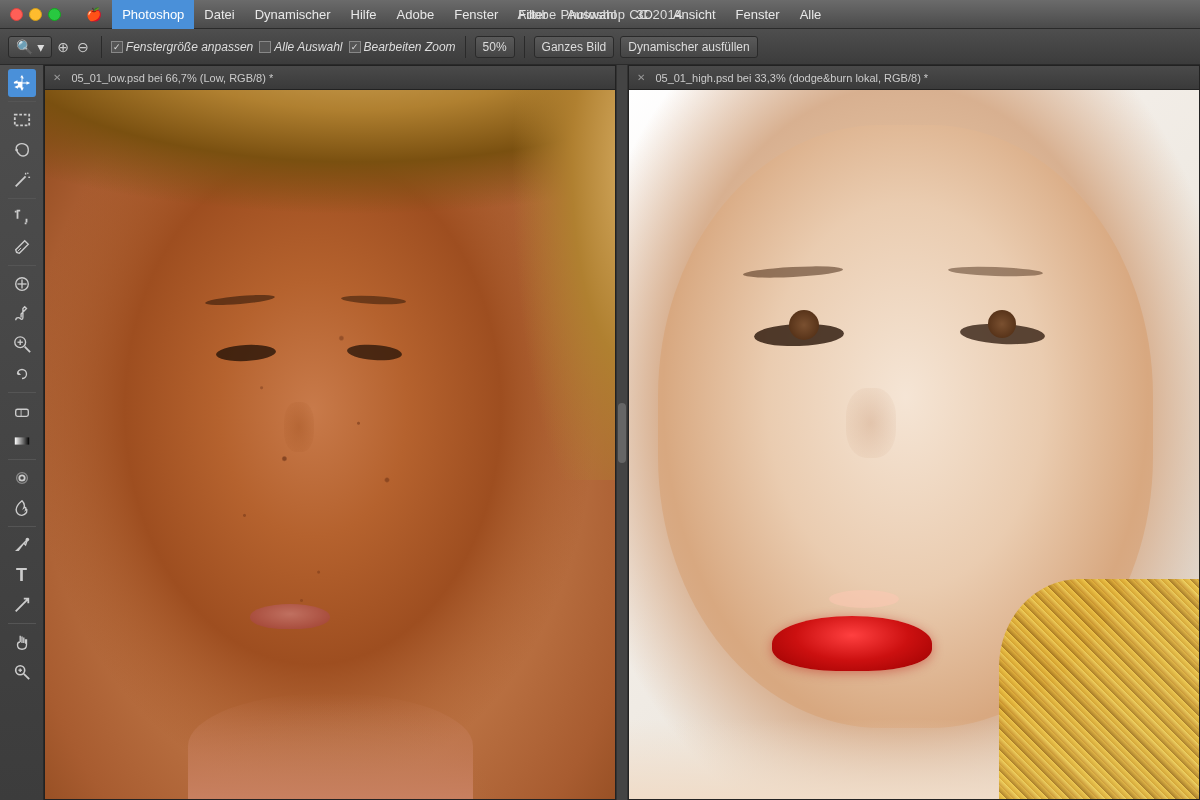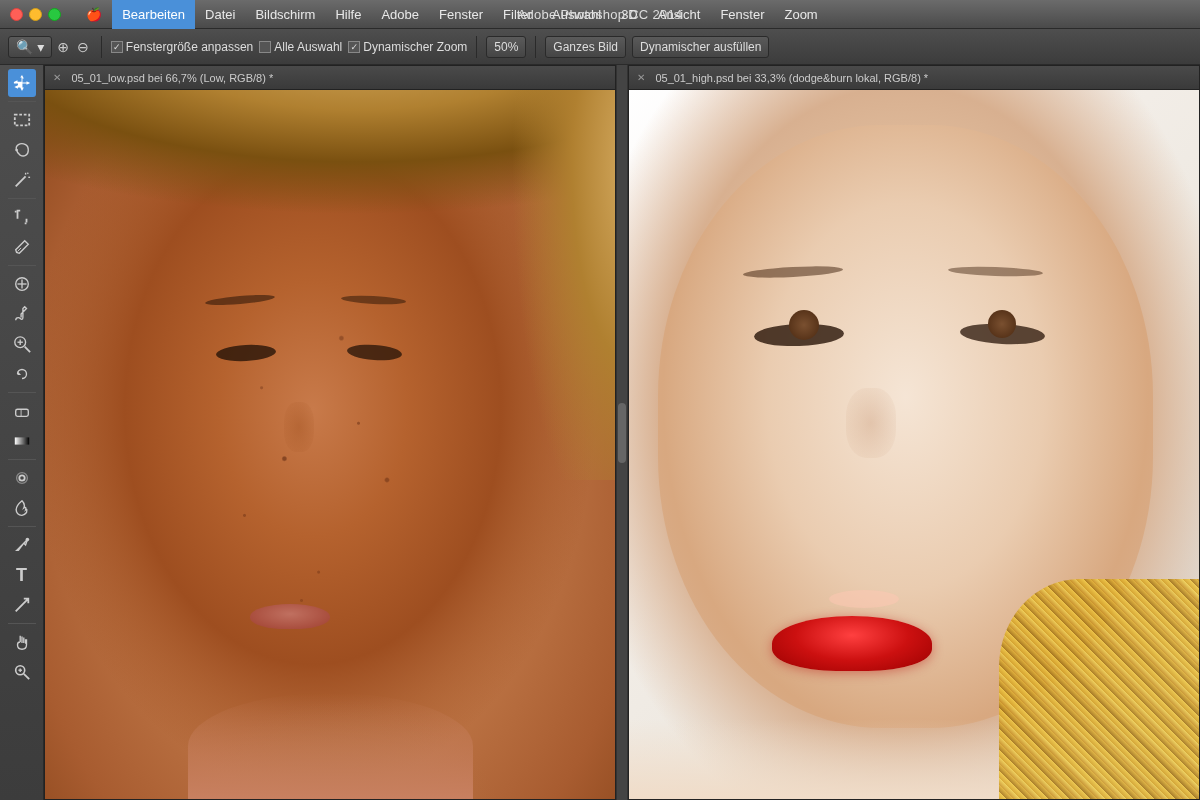--- a/index.html
+++ b/index.html
@@ -53,21 +53,21 @@
       color: #ddd; font-size: 12px;
       padding: 2px 7px; height: 22px;
       display: flex; align-items: center;
       cursor: pointer; white-space: nowrap;
     }
     .tb-separator { width: 1px; height: 22px; background: #2a2a2a; margin: 0 3px; }
     .tb-zoom-icon { color: #ccc; font-size: 14px; cursor: pointer; padding: 0 3px; }
     .tb-checkbox-group { display: flex; align-items: center; gap: 3px; color: #ddd; font-size: 12px; }
     .tb-checkbox { width: 12px; height: 12px; border: 1px solid #888; background: #555; display: flex; align-items: center; justify-content: center; }
     .tb-checkbox.checked::after { content: '✓'; font-size: 9px; color: #ddd; }
-    .tb-label { color: #ddd; font-size: 12px; white-space: nowrap; }
+    .tb-label { color: #ddd; font-size: 12px; white-space: nowrap; font-style: italic; }
 
     
     #main {
       display: flex; width: 100%; height: calc(800px - 65px);
     }
 
     
     #tools {
       width: 44px; min-width: 44px;
       background: linear-gradient(to bottom, #4e4e4e, #3c3c3c);
@@ -185,32 +185,32 @@
 <body>
 
 <div id="titlebar">
   <div class="traffic-lights">
     <div class="tl-close"></div>
     <div class="tl-min"></div>
     <div class="tl-max"></div>
   </div>
   <div class="menu-bar">
     <div class="menu-item">🍎</div>
-    <div class="menu-item active">Bearbeiten</div>
+    <div class="menu-item active">Photoshop</div>
     <div class="menu-item">Datei</div>
-    <div class="menu-item">Bildschirm</div>
+    <div class="menu-item">Dynamischer</div>
     <div class="menu-item">Hilfe</div>
     <div class="menu-item">Adobe</div>
     <div class="menu-item">Fenster</div>
     <div class="menu-item">Filter</div>
     <div class="menu-item">Auswahl</div>
     <div class="menu-item">3D</div>
     <div class="menu-item">Ansicht</div>
     <div class="menu-item">Fenster</div>
-    <div class="menu-item">Zoom</div>
+    <div class="menu-item">Alle</div>
   </div>
   <div class="apple-menu">Adobe Photoshop CC 2014</div>
 </div>
 
 <div id="toolbar">
   <div class="toolbar-zoom-group">
     <div class="tb-btn" style="font-size:14px;">🔍 ▾</div>
     <div class="tb-zoom-icon">⊕</div>
     <div class="tb-zoom-icon">⊖</div>
   </div>
@@ -218,21 +218,21 @@
   <div class="tb-checkbox-group">
     <div class="tb-checkbox checked"></div>
     <span class="tb-label">Fenstergröße anpassen</span>
   </div>
   <div class="tb-checkbox-group">
     <div class="tb-checkbox"></div>
     <span class="tb-label">Alle Auswahl</span>
   </div>
   <div class="tb-checkbox-group">
     <div class="tb-checkbox checked"></div>
-    <span class="tb-label">Dynamischer Zoom</span>
+    <span class="tb-label">Bearbeiten Zoom</span>
   </div>
   <div class="tb-separator"></div>
   <div class="tb-btn">50%</div>
   <div class="tb-separator"></div>
   <div class="tb-btn">Ganzes Bild</div>
   <div class="tb-btn">Dynamischer ausfüllen</div>
 </div>
 
 <div id="main">
 

